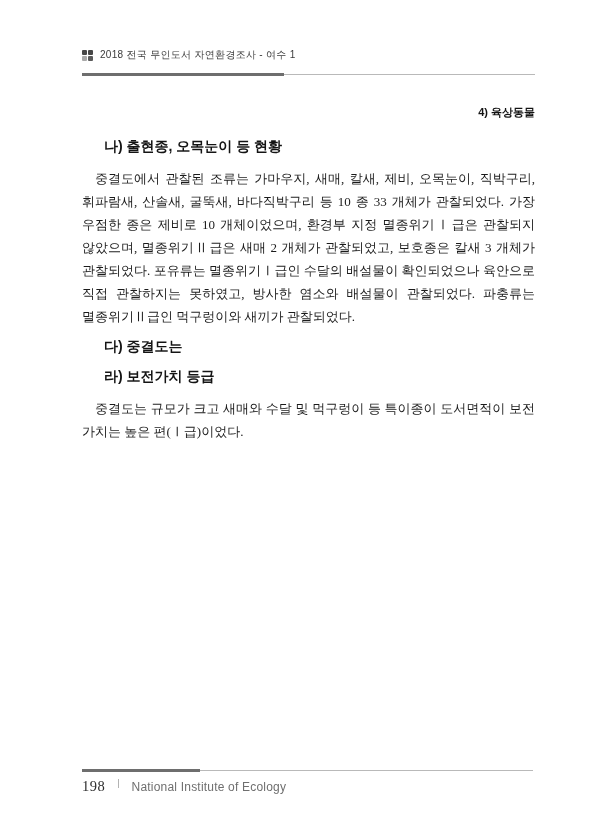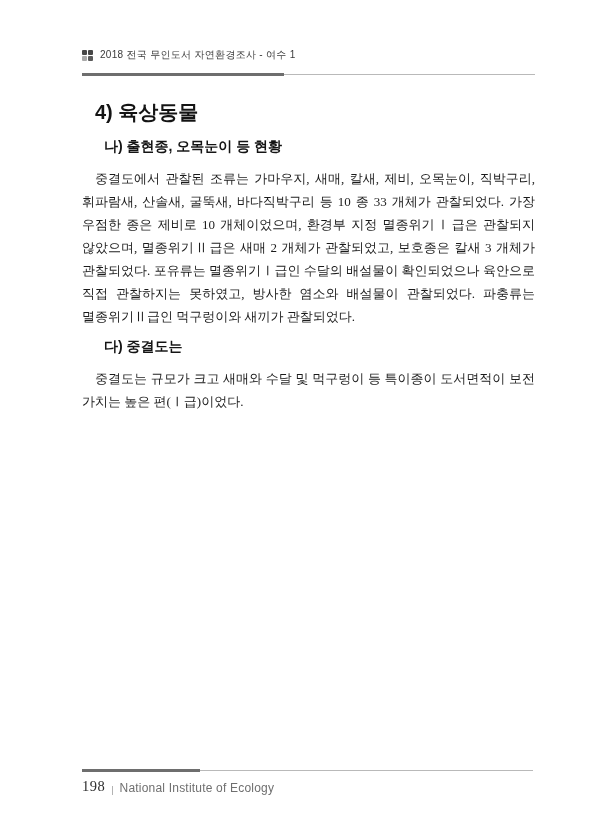--- a/index.html
+++ b/index.html
@@ -61,26 +61,27 @@
     position: absolute;
     left: 0; top: 0;
     height: 3px;
     background: #6e6e6e;
   }
   .running-header .rule { margin-top: 11px; }
   .running-header .rule-dark { width: 202px; }
 
   
   .chapter-heading {
-    font-size: 20px;
+    font-size: 11px;
     line-height: 19px;
     font-weight: 700;
     color: #141414;
-    margin: 27px 0 15px 13px;
+    margin: 27px 0 15px 19px;
     font-family: "Liberation Sans", sans-serif;
+    text-align: right;
   }
   .section-heading {
     font-size: 14px;
     line-height: 19px;
     font-weight: 700;
     color: #141414;
     margin: 9px 0 11px 22px;
     font-family: "Liberation Sans", sans-serif;
   }
   .body-para {
@@ -99,22 +100,22 @@
   .page-footer {
     position: absolute;
     left: 82px;
     right: 81px;
     top: 769px;
   }
   .page-footer .rule-dark { width: 118px; }
   .footer-row {
     margin-top: 6px;
     display: flex;
-    align-items: flex-end;
-    gap: 6px;
+    align-items: flex-start;
+    gap: 12px;
   }
   .page-number {
     font-family: "Liberation Serif", serif;
     font-size: 14.5px;
     color: #2c2c2c;
     letter-spacing: 0.5px;
   }
   .footer-divider {
     font-size: 9px;
     color: #9a9a9a;
@@ -154,20 +155,21 @@
   <div>
     <div class="section-heading">나) 출현종, 오목눈이 등 현황</div>
     <p class="body-para">중결도에서 관찰된 조류는 가마우지, 새매, 칼새, 제비, 오목눈이, 직박구리, 휘파람새, 산솔새, 굴뚝새, 바다직박구리 등 10 종 33 개체가 관찰되었다. 가장 우점한 종은 제비로 10 개체이었으며, 환경부 지정 멸종위기Ⅰ급은 관찰되지 않았으며, 멸종위기Ⅱ급은 새매 2 개체가 관찰되었고, 보호종은 칼새 3 개체가 관찰되었다. 포유류는 멸종위기Ⅰ급인 수달의 배설물이 확인되었으나 육안으로 직접 관찰하지는 못하였고, 방사한 염소와 배설물이 관찰되었다. 파충류는 멸종위기Ⅱ급인 먹구렁이와 새끼가 관찰되었다.</p>
   </div>
 
   <div>
     <div class="section-heading">다) 중결도는</div>
   </div>
 
   <div>
+    <div class="section-heading">라) 보전가치 등급</div>
     <p class="body-para">중결도는 규모가 크고 새매와 수달 및 먹구렁이 등 특이종이 도서면적이 보전 가치는 높은 편(Ⅰ급)이었다.</p>
   </div>
 
   <div class="page-footer">
     <div class="rule">
       <span class="rule-light"></span>
       <span class="rule-dark"></span>
     </div>
     <div class="footer-row">
       <span class="page-number">198</span>

